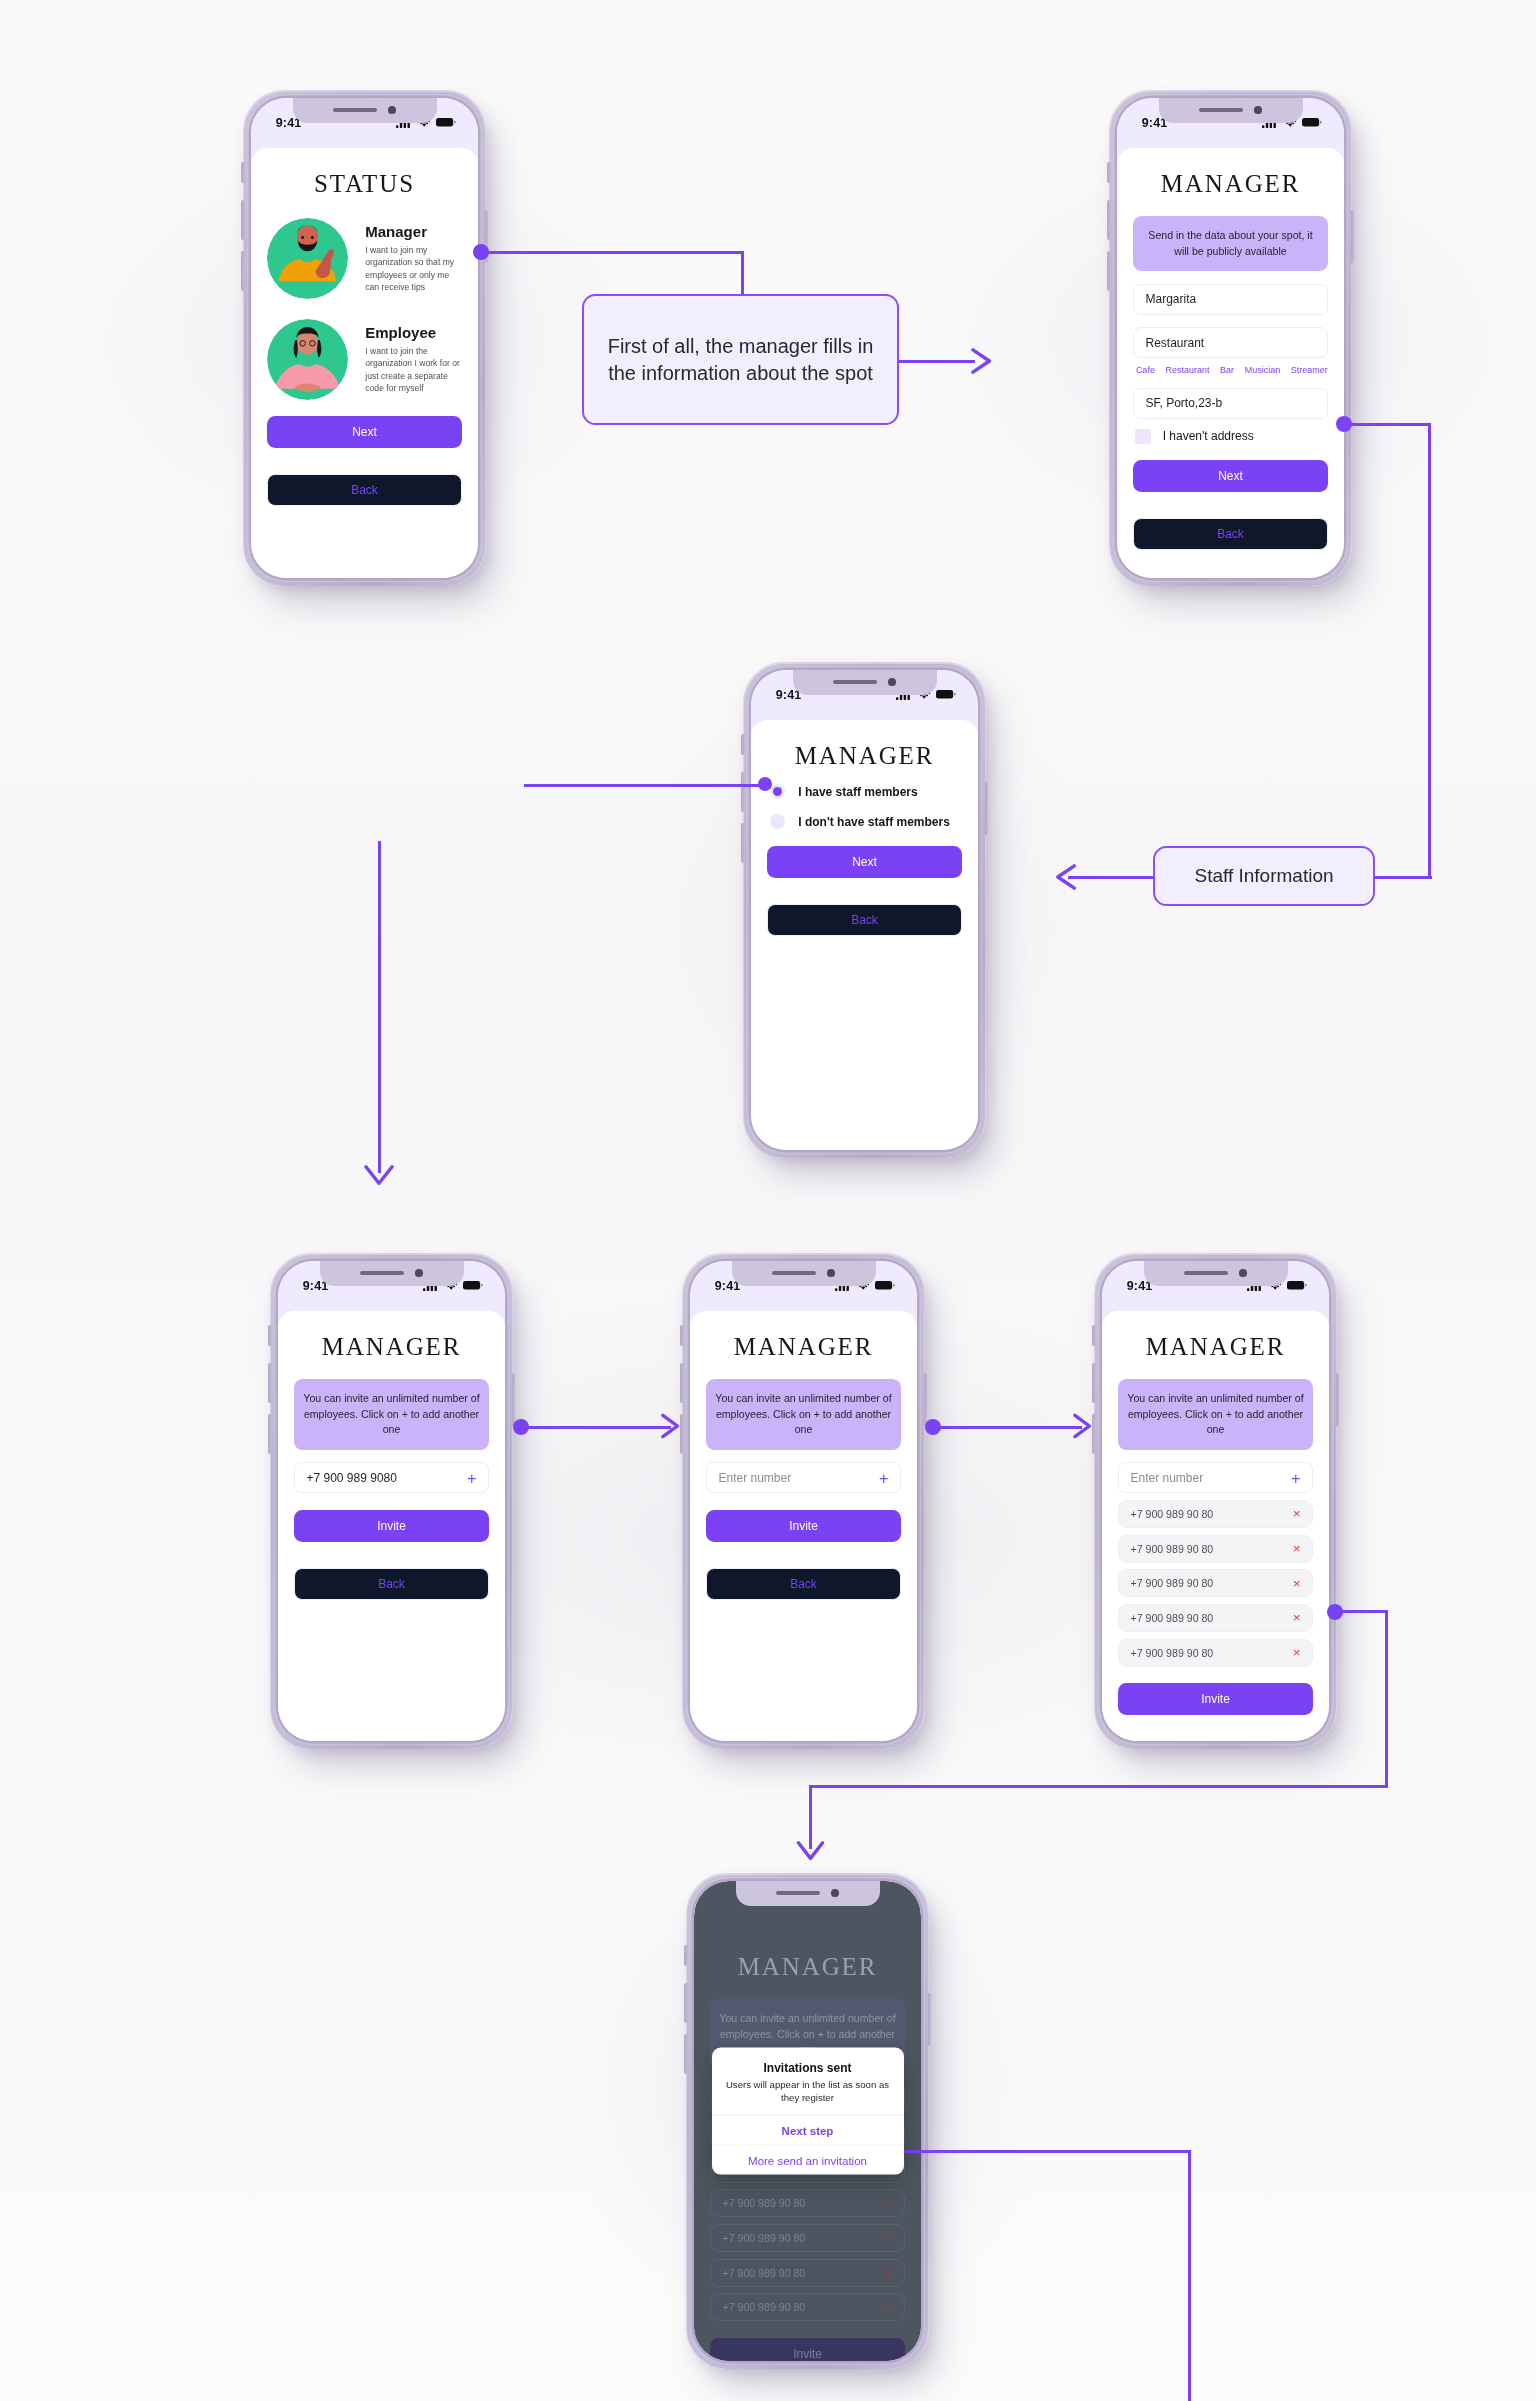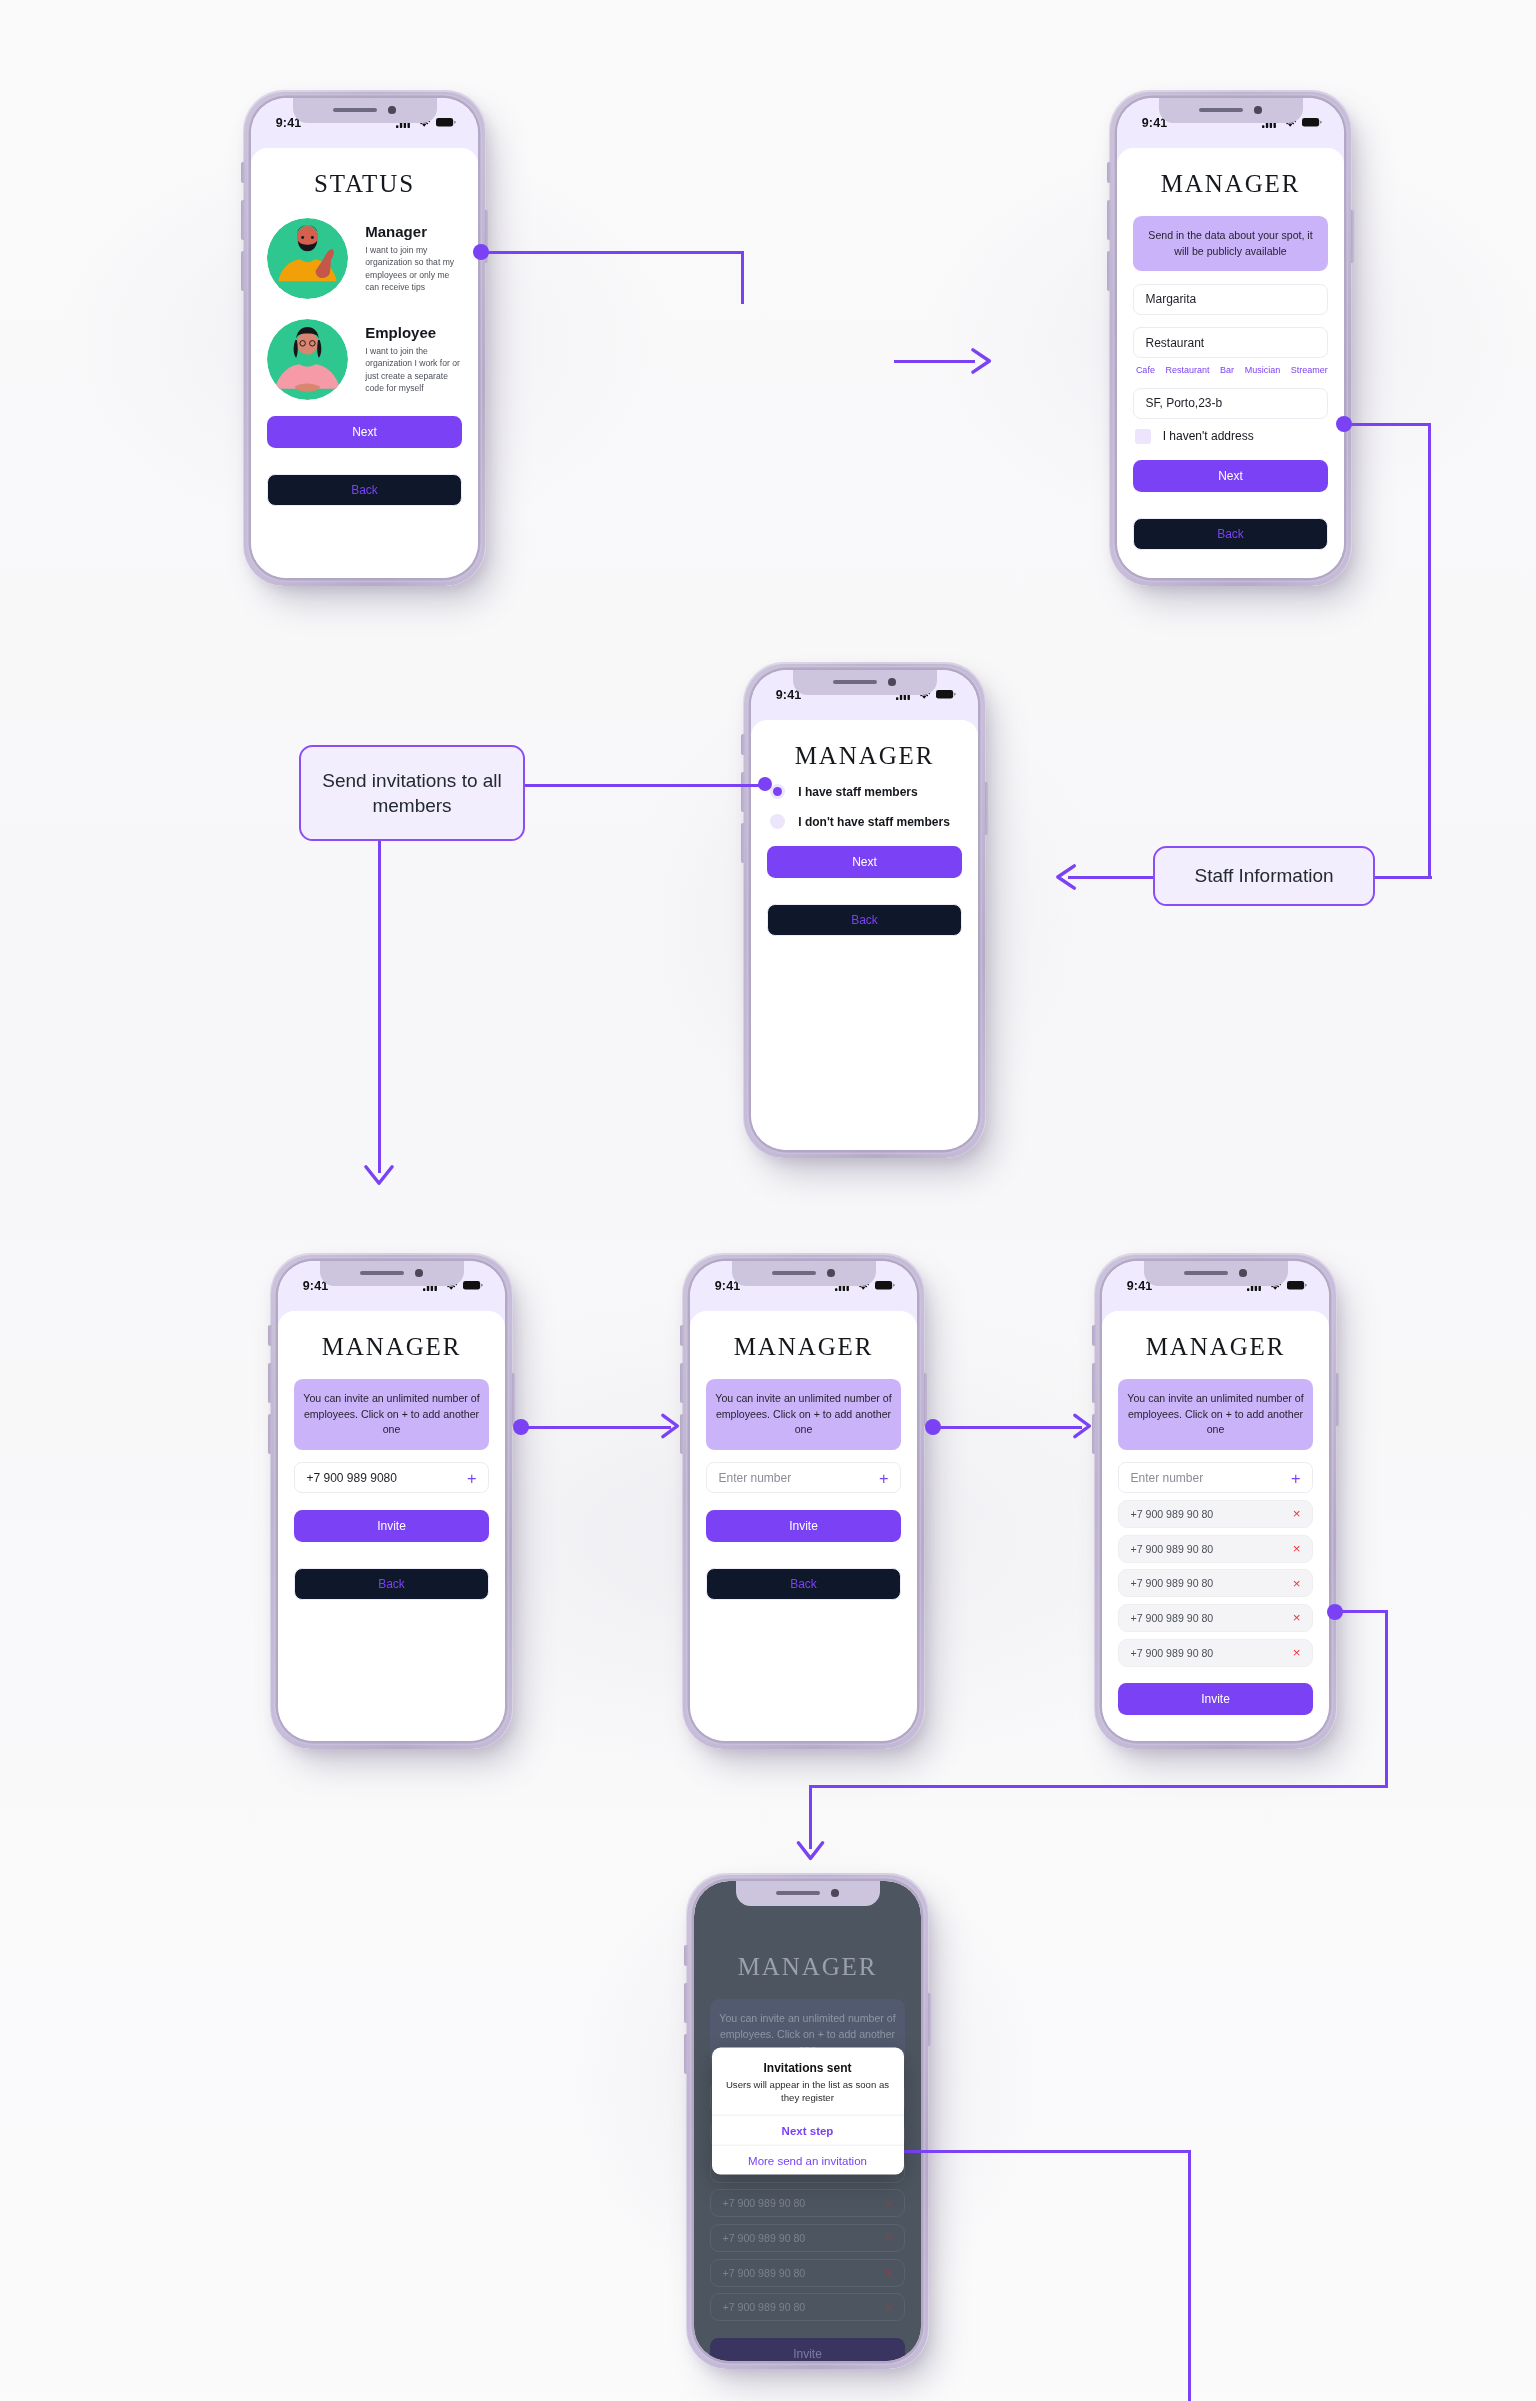--- a/index.html
+++ b/index.html
@@ -256,24 +256,24 @@
   <div class="wire h" style="left:809px;top:1785px;width:579px;"></div>
   <div class="wire v" style="left:809px;top:1785px;height:64px;"></div>
   <svg class="arrow" style="left:794px;top:1837px;" width="33" height="32" viewBox="0 0 68 66">
     <polyline points="9,12 34,44 59,12" fill="none" stroke="#7a42f4" stroke-width="7" stroke-linecap="round" stroke-linejoin="round"></polyline>
   </svg>
 
   <div class="dot" style="left:883px;top:2143px;width:16.3px;height:16.3px;"></div>
   <div class="wire h" style="left:891px;top:2150px;width:300px;"></div>
   <div class="wire v" style="left:1188px;top:2150px;height:401px;"></div>
 
-
-  <div class="callout" style="left:299px;top:745px;width:226px;height:96px;font-size:19px;padding:0 10.6px;">
-    <span>Send invitations to all members</span>
-  </div>
+  <div class="callout" style="left:582px;top:294px;width:317px;height:131px;font-size:20px;padding:0 13.4px;">
+    <span>First of all, the manager fills in the information about the spot</span>
+  </div>
+
 
   <div class="callout" style="left:1153px;top:846px;width:222px;height:60px;font-size:19px;padding:0 8.6px;">
     <span>Staff Information</span>
   </div>
 
   <div class="phone" style="left:243px;top:90px;width:243px;height:496px;">
     <div class="btn-side s1"></div>
       <div class="btn-side s2"></div>
       <div class="btn-side s3"></div>
       <div class="btn-side r1"></div>

